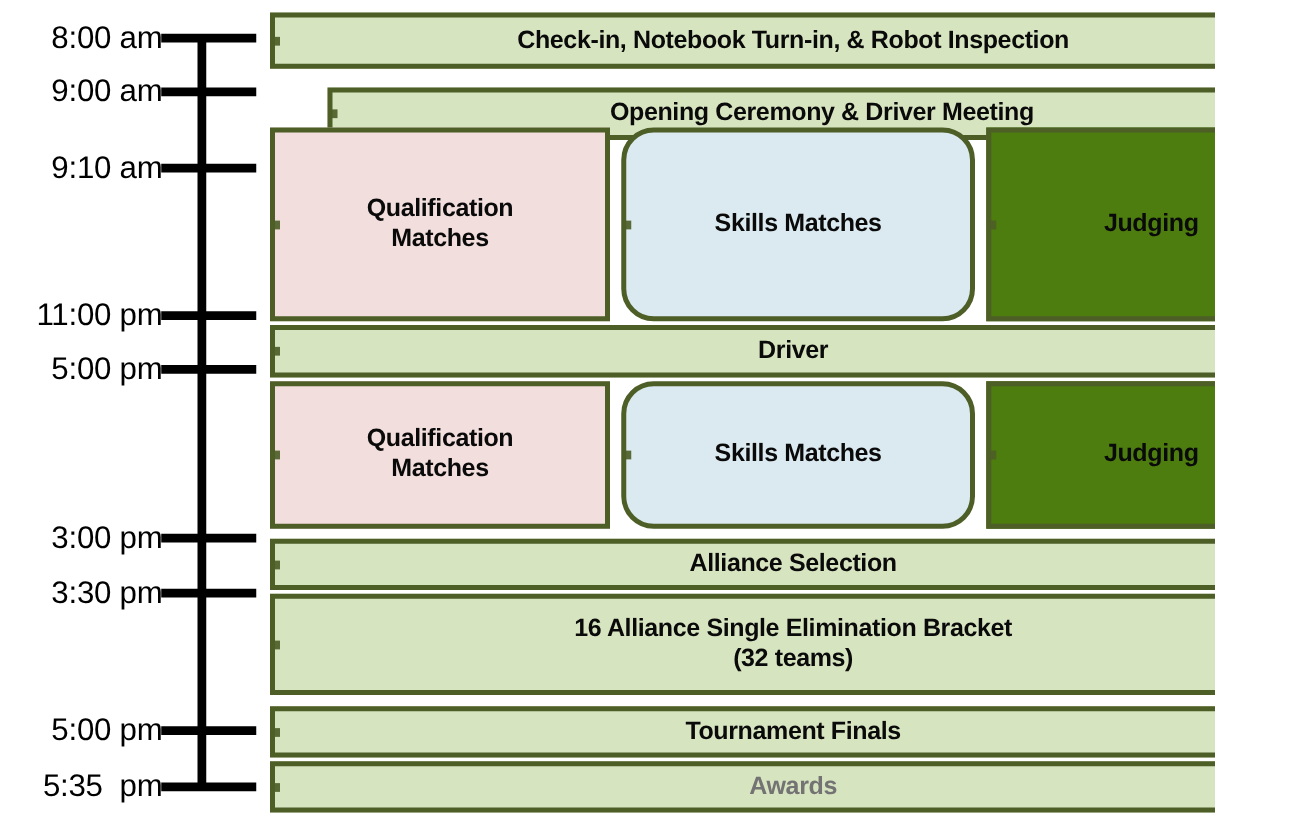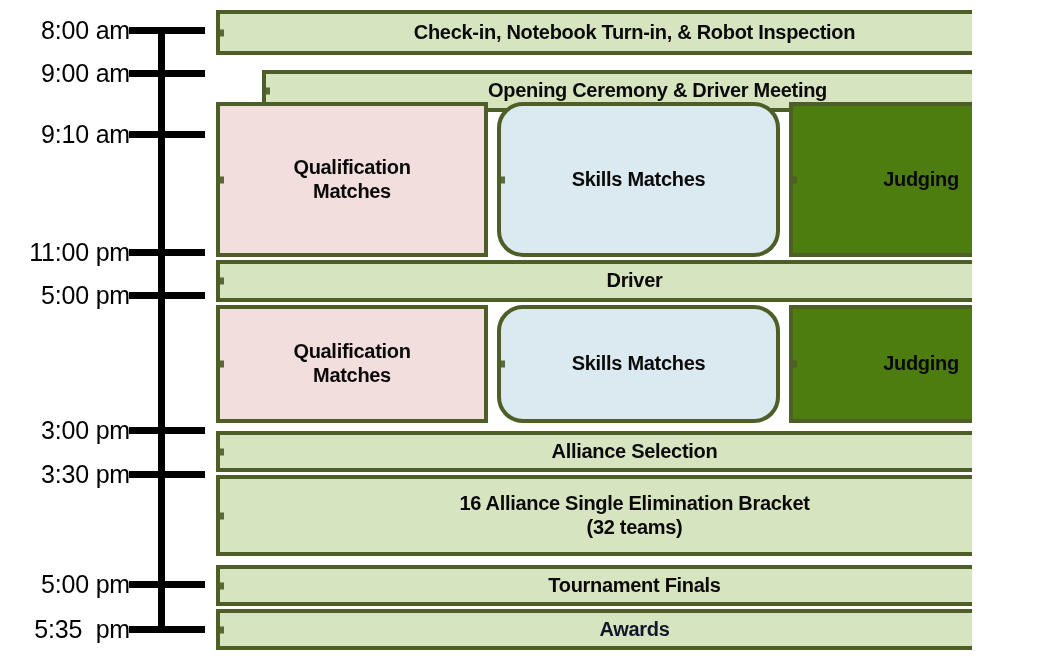--- a/index.html
+++ b/index.html
@@ -228,18 +228,18 @@
 (32 teams)</div>
         </div>
       </div>
       <div class="band" style="top: 565px; height: 41px;">
         <div class="block green full" style="height: 41px; border-color: rgb(77, 94, 39);">
           <div class="block-label" style="color: rgb(10, 10, 10);">Tournament Finals</div>
         </div>
       </div>
       <div class="band" style="top: 609px; height: 41px;">
         <div class="block green full" style="height: 41px; border-color: rgb(77, 94, 39);">
-          <div class="block-label" style="color: #0f172a;">Awards</div>
+          <div class="block-label" style="color: #737373;">Awards</div>
         </div>
       </div>
     </div>
 
 </div>
 
 </body></html>

